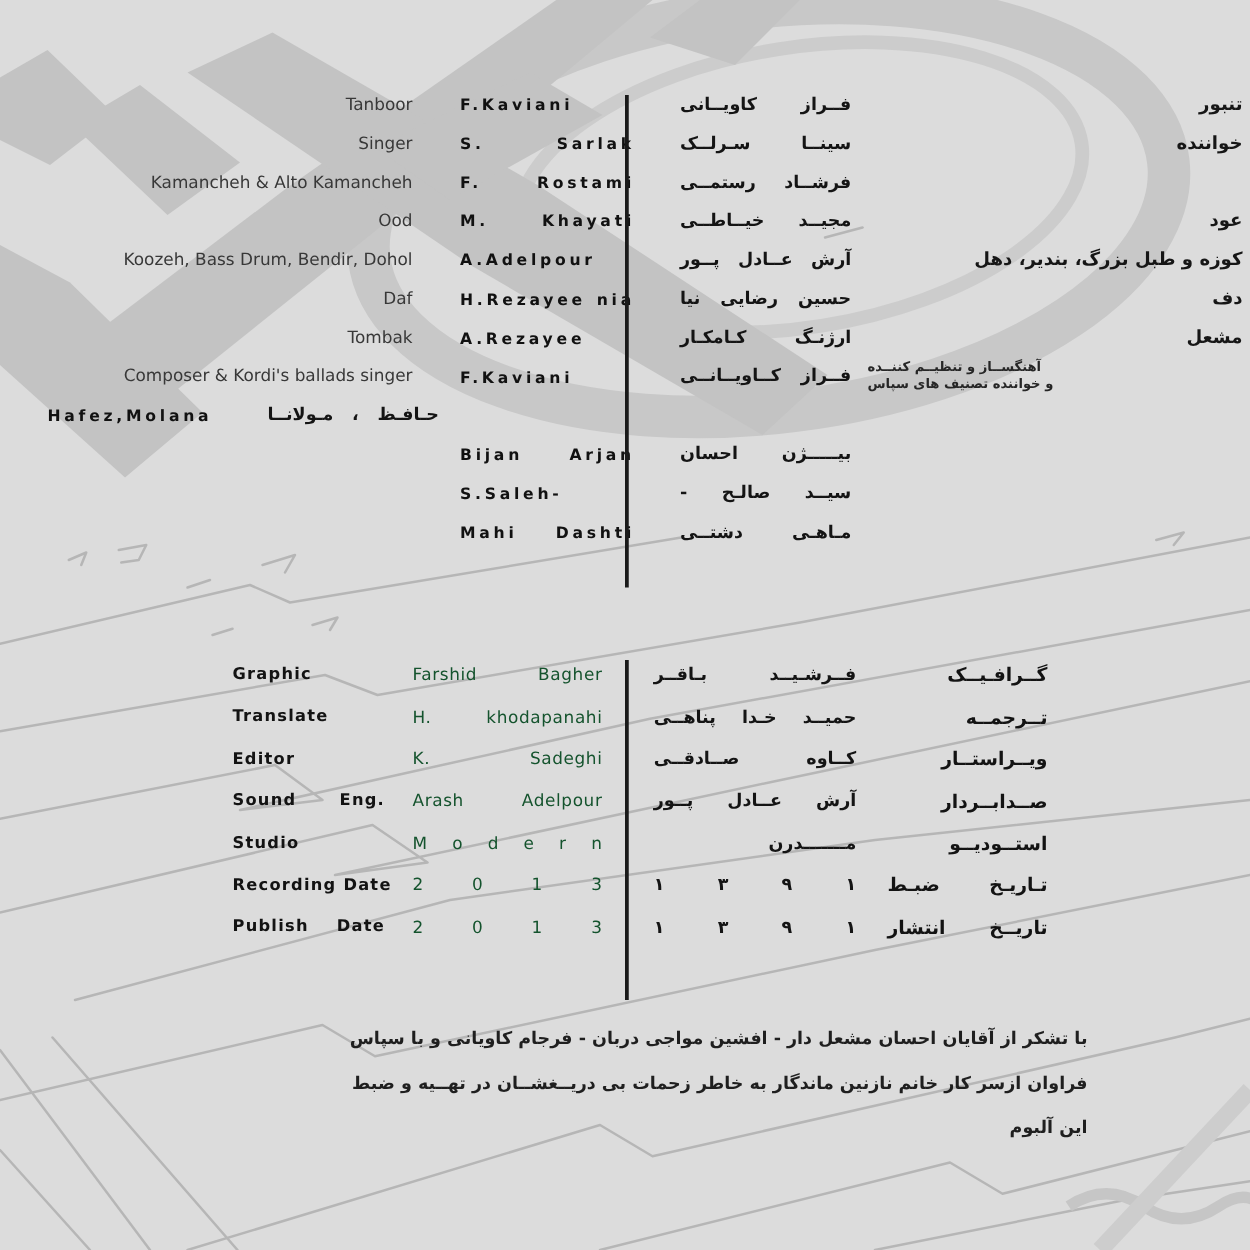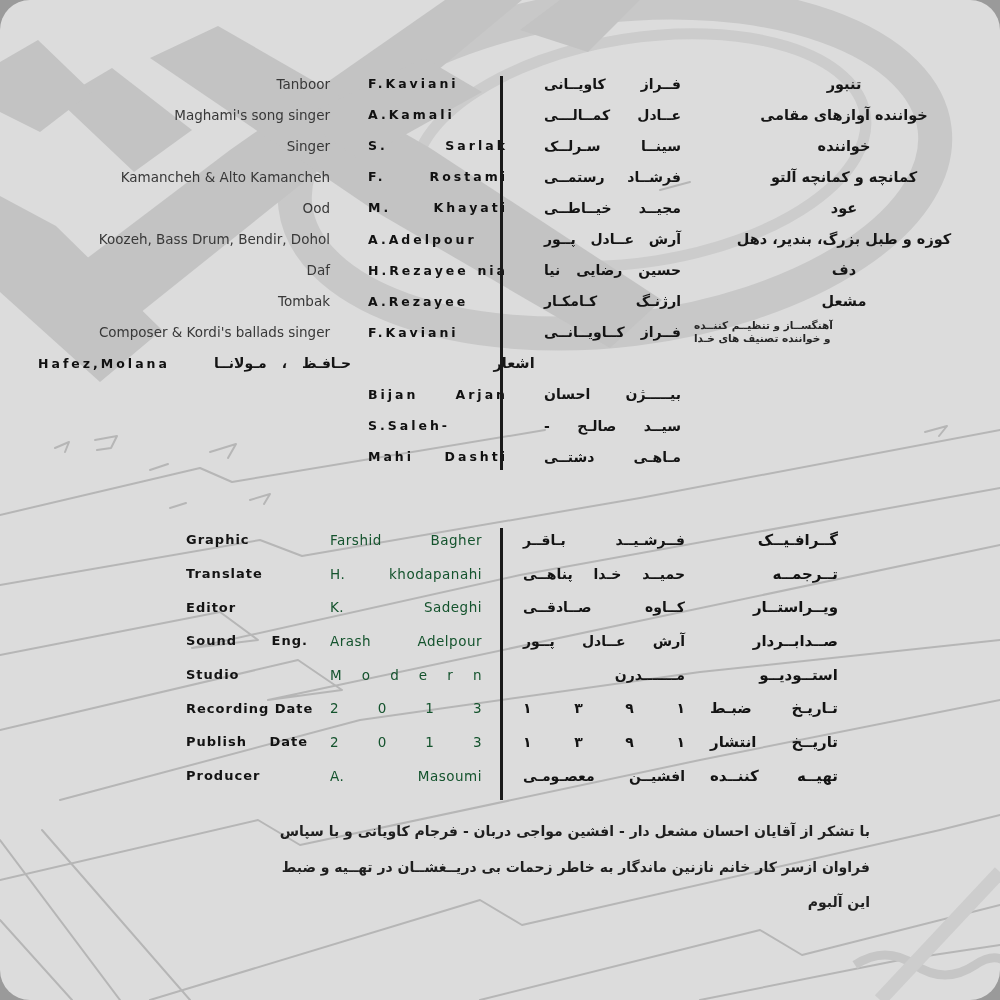--- a/index.html
+++ b/index.html
@@ -1,42 +1,41 @@
 <!DOCTYPE html>
 <html lang="en"><head>
 <meta charset="utf-8">
 <style>
   html,body{margin:0;padding:0;background:#9a9a9a;}
   .page{
     position:relative;width:1000px;height:1000px;overflow:hidden;
     background:#dcdcdc;
     font-family:"DejaVu Sans","Liberation Sans",sans-serif;
     color:#1c1c1c;
-    border-radius:30px;
   }
   svg.bg{position:absolute;left:0;top:0;width:1000px;height:1000px;}
 
   
   .credits{position:absolute;left:0;width:1000px;}
   .credits-top{top:68px;}
   .credits-bottom{top:523px;}
   .row{display:flex;align-items:center;}
   .credits-top .row{height:31.1px;}
   .credits-bottom .row{height:33.7px;}
   .c{white-space:nowrap;}
 
   
   .credits-top .en-label{margin-left:50px;width:280px;text-align:right;
       font-size:13.5px;color:#383838;}
   .credits-top .en-name{margin-left:38px;width:140px;font-size:12.5px;font-weight:bold;
       letter-spacing:3px;text-align:justify;text-align-last:justify;color:#111;}
   .credits-top .fa-name{margin-left:36px;width:137px;direction:rtl;font-size:14px;font-weight:bold;
       text-align:justify;text-align-last:justify;color:#141414;}
   .credits-top .fa-label-cell{margin-left:13px;width:300px;display:flex;flex-direction:column;justify-content:center;}
-  .credits-top .fa-label{direction:rtl;text-align:center;font-size:14.5px;font-weight:bold;color:#161616;}
+  .credits-top .fa-label{direction:rtl;text-align:right;font-size:14.5px;font-weight:bold;color:#161616;}
   .credits-top .fa-label-small{direction:rtl;text-align:left;font-size:10.5px;line-height:13px;
       font-weight:bold;color:#262626;white-space:pre-line;}
 
   
   .credits-bottom .en-label{margin-left:186px;width:122px;font-size:13px;font-weight:bold;
       letter-spacing:1px;text-align:justify;text-align-last:justify;color:#131313;}
   .credits-bottom .en-name{margin-left:22px;width:152px;font-size:13.5px;letter-spacing:.5px;
       text-align:justify;text-align-last:justify;color:#14532d;}
   .credits-bottom .fa-name{margin-left:41px;width:162px;direction:rtl;font-size:14px;font-weight:bold;
       text-align:justify;text-align-last:justify;color:#141414;}
@@ -110,45 +109,32 @@
       <div class="row">
     <div class="c en-label">Tanboor</div>
     <div class="c en-name">F.Kaviani</div>
     <div class="c fa-name">فــراز کاویــانی</div>
     <div class="fa-label-cell">
       <div class="c fa-label">تنبور</div>
       <div class="fa-label-small"></div>
     </div>
   </div>
       <div class="row">
-    <div class="c en-label">Maghami's song singer</div>
-    <div class="c en-name">A.Kamali</div>
-    <div class="c fa-name">عــادل کمــالـــی</div>
-    <div class="fa-label-cell">
-      <div class="c fa-label">خواننده آوازهای مقامی</div>
-      <div class="fa-label-small"></div>
-    </div>
-  </div>
-      <div class="row">
     <div class="c en-label">Singer</div>
     <div class="c en-name">S. Sarlak</div>
     <div class="c fa-name">سینــا سـرلــک</div>
     <div class="fa-label-cell">
       <div class="c fa-label">خواننده</div>
       <div class="fa-label-small"></div>
     </div>
   </div>
       <div class="row">
     <div class="c en-label">Kamancheh &amp; Alto Kamancheh</div>
     <div class="c en-name">F. Rostami</div>
     <div class="c fa-name">فرشــاد رستمــی</div>
-    <div class="fa-label-cell">
-      <div class="c fa-label">کمانچه و کمانچه آلتو</div>
-      <div class="fa-label-small"></div>
-    </div>
   </div>
       <div class="row">
     <div class="c en-label">Ood</div>
     <div class="c en-name">M. Khayati</div>
     <div class="c fa-name">مجیــد خیــاطــی</div>
     <div class="fa-label-cell">
       <div class="c fa-label">عود</div>
       <div class="fa-label-small"></div>
     </div>
   </div>
@@ -179,30 +165,26 @@
       <div class="fa-label-small"></div>
     </div>
   </div>
       <div class="row small-label">
     <div class="c en-label">Composer &amp; Kordi's ballads singer</div>
     <div class="c en-name">F.Kaviani</div>
     <div class="c fa-name">فــراز کــاویــانــی</div>
     <div class="fa-label-cell">
       <div class="c fa-label"></div>
       <div class="fa-label-small">آهنگســاز و تنظیــم کننــده
-و خواننده تصنیف های خـدا</div>
+و خواننده تصنیف های سپاس</div>
     </div>
   </div>
       <div class="row">
     <div class="c en-name">Hafez,Molana</div>
     <div class="c fa-name">حـافـظ ، مـولانــا</div>
-    <div class="fa-label-cell">
-      <div class="c fa-label">اشعار</div>
-      <div class="fa-label-small"></div>
-    </div>
   </div>
       <div class="row">
     <div class="c en-label"></div>
     <div class="c en-name">Bijan Arjan</div>
     <div class="c fa-name">بیـــــژن احسان</div>
     <div class="fa-label-cell">
       <div class="c fa-label"></div>
       <div class="fa-label-small"></div>
     </div>
   </div>
@@ -276,28 +258,20 @@
     </div>
   </div>
       <div class="row date">
     <div class="c en-label">Publish Date</div>
     <div class="c en-name">2 0 1 3</div>
     <div class="c fa-name">۱ ۳ ۹ ۱</div>
     <div class="fa-label-cell">
       <div class="c fa-label">تاریــخ انتشار</div>
     </div>
   </div>
-      <div class="row">
-    <div class="c en-label">Producer</div>
-    <div class="c en-name">A. Masoumi</div>
-    <div class="c fa-name">افشیــن معصـومـی</div>
-    <div class="fa-label-cell">
-      <div class="c fa-label">تهیــه کننــده</div>
-    </div>
-  </div>
     </div>
 
   <div class="divider d1"></div>
   <div class="divider d2"></div>
 
   <div class="thanks">
     <div>با تشکر از آقایان احسان مشعل دار - افشین مواجی دربان - فرجام کاویانی و با سپاس</div>
     <div>فراوان ازسر کار خانم نازنین ماندگار به خاطر زحمات بی دریــغشــان در تهــیه و ضبط</div>
     <div>این آلبوم</div>
   </div>

